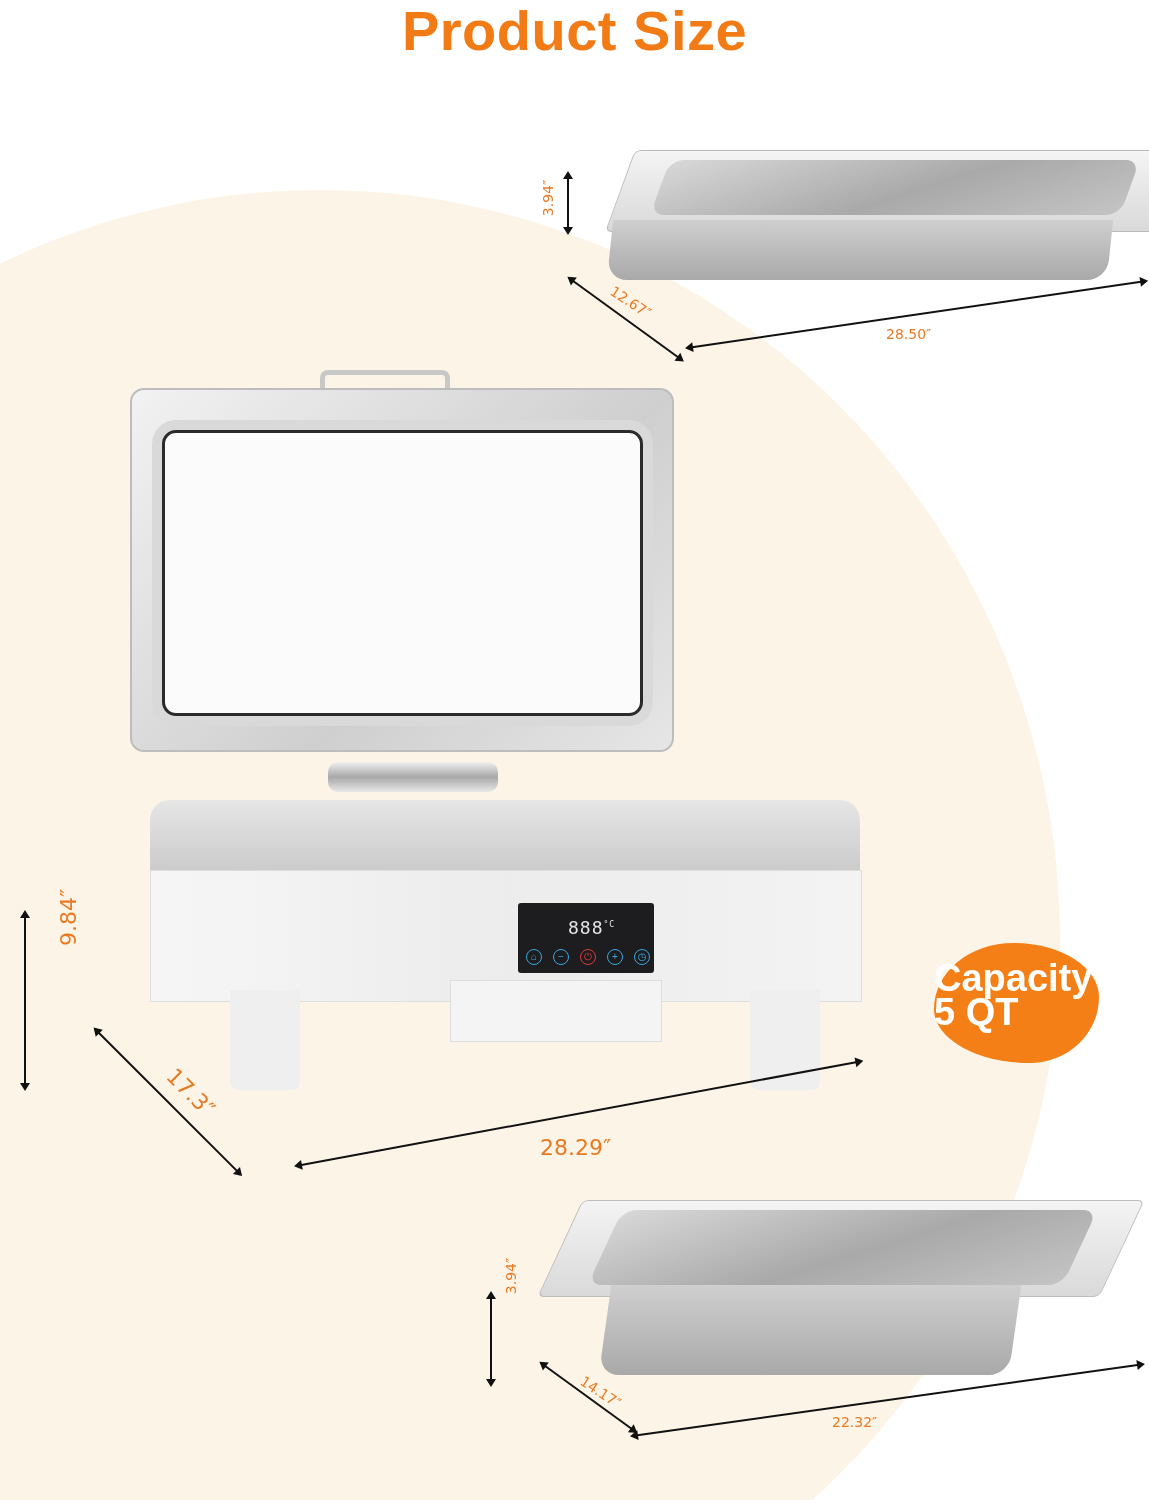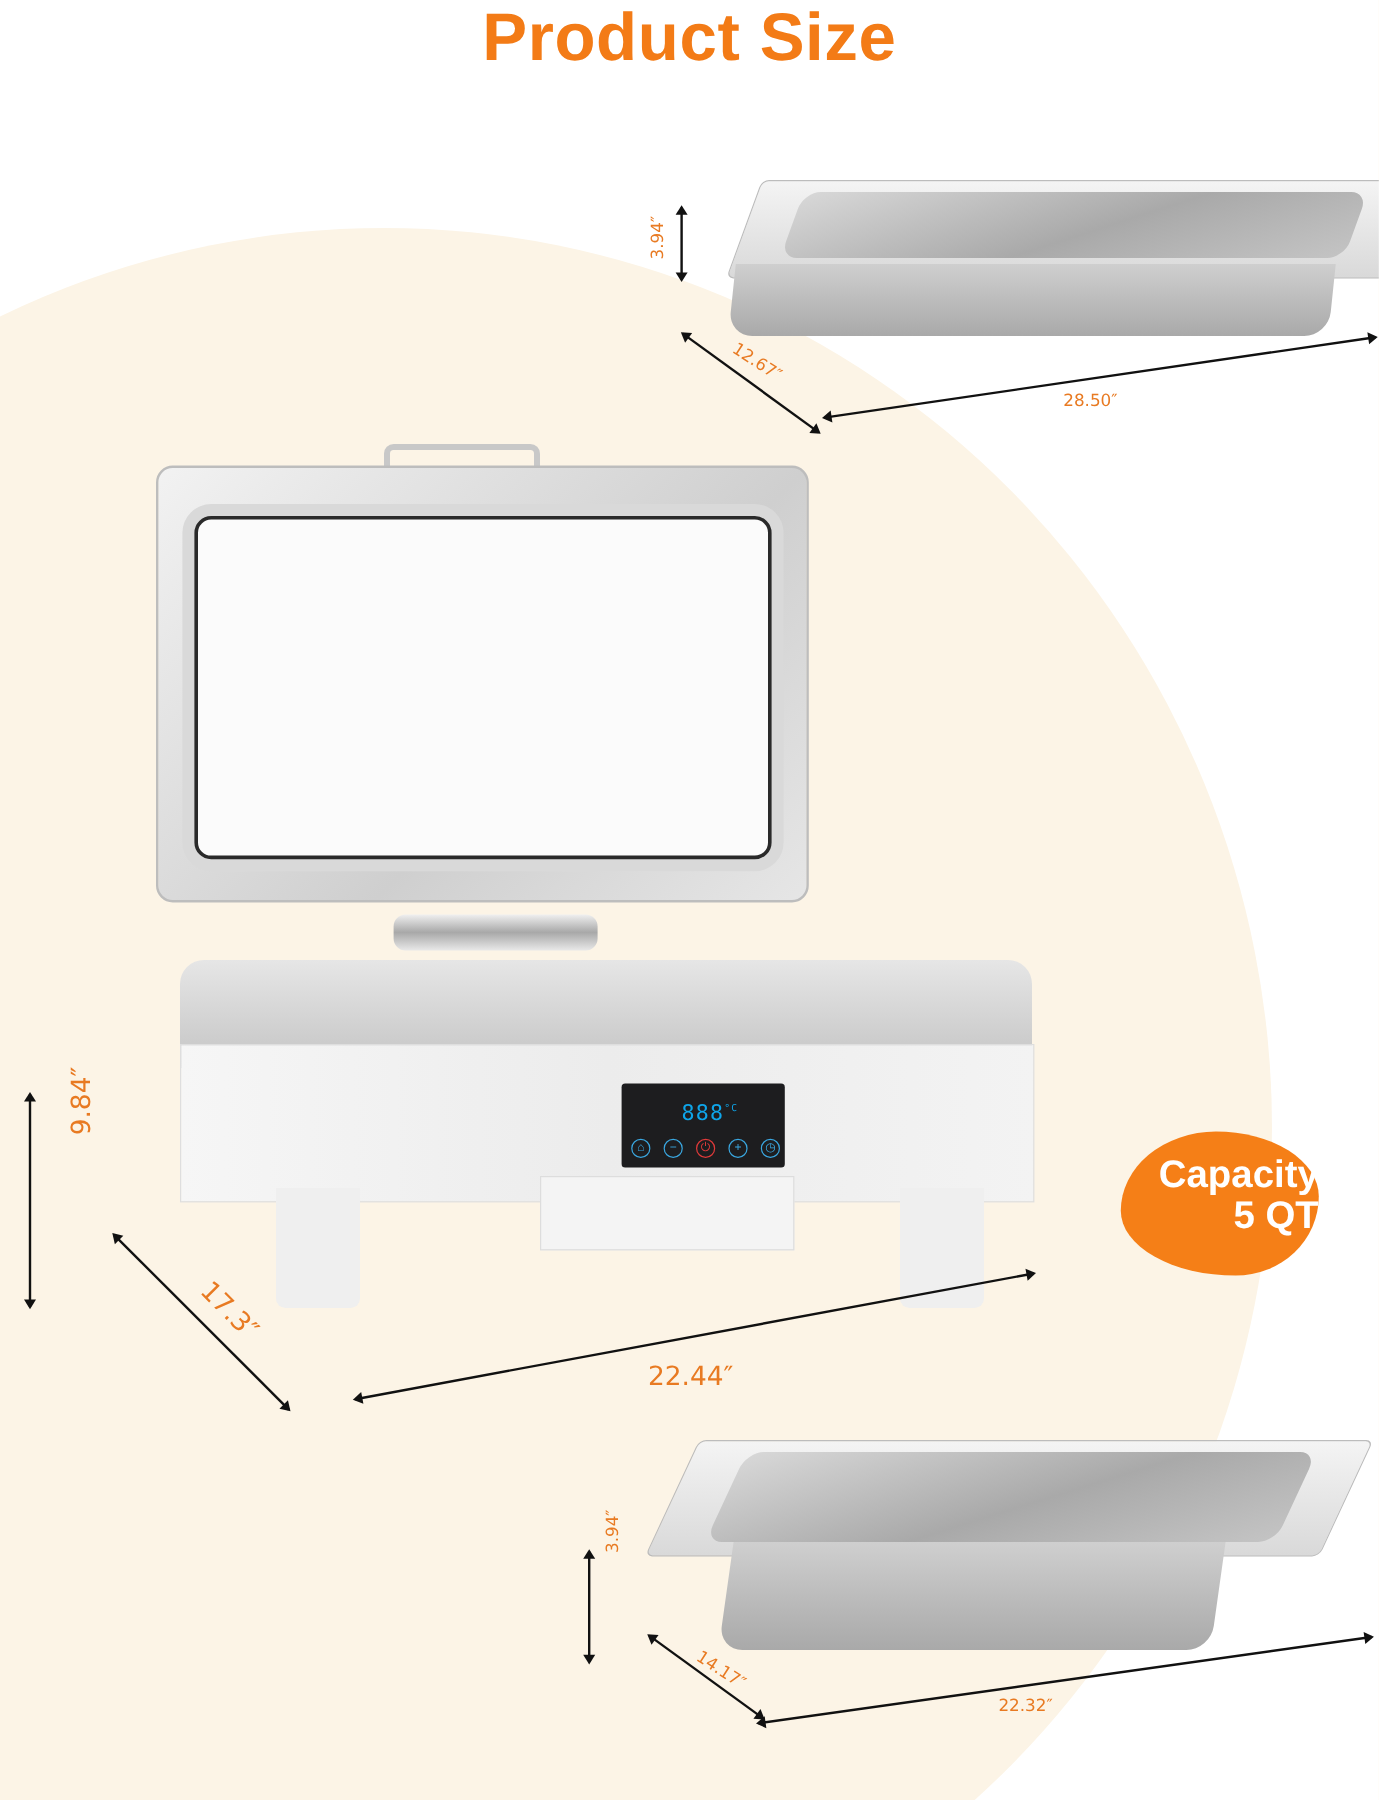--- a/index.html
+++ b/index.html
@@ -83,35 +83,35 @@
     .base .leg-r { left: 600px; }
     .base .drawer {
       position: absolute; left: 300px; top: 180px; width: 210px; height: 60px;
       background: #f4f4f4; border: 1px solid #ddd;
     }
     .panel {
       position: absolute; left: 518px; top: 903px; width: 136px; height: 70px;
       background: #1d1d1f; border-radius: 3px;
     }
     .panel .readout {
-      position: absolute; left: 50px; top: 14px; color: #0ea5e9; font-size: 18px;
+      position: absolute; left: 50px; top: 14px; color: #e5e5e5; font-size: 18px;
       font-family: "DejaVu Sans Mono", monospace; letter-spacing: 1px;
     }
     .panel .readout sup { font-size: 8px; }
     .panel .btns { position: absolute; left: 8px; top: 46px; display: flex; gap: 11px; }
     .panel .btn {
       width: 14px; height: 14px; border-radius: 50%; border: 1.5px solid #3aa7e0;
       color: #3aa7e0; font-size: 10px; line-height: 14px; text-align: center;
     }
     .panel .btn.power { border-color: #e03a3a; color: #e03a3a; }
 
     .badge {
       position: absolute; left: 934px; top: 943px; width: 165px; height: 120px;
       background: #f57f17; border-radius: 48% 52% 42% 58% / 55% 45% 55% 45%;
-      color: #fff; text-align: right; font-weight: bold; font-size: 32px; line-height: 34px;
+      color: #fff; text-align: left; font-weight: bold; font-size: 38px; line-height: 34px;
       padding-top: 18px; box-sizing: border-box;
     }
   </style>
 </head>
 <body>
 
 <div class="bg-blob"></div>
 
 <div class="title">Product Size</div>
 
@@ -148,21 +148,21 @@
     <div class="btn">+</div>
     <div class="btn">◷</div>
   </div>
 </div>
 
 <div class="line" style="left:25px;top:911px;width:177px;transform:rotate(90deg);"></div>
 <div class="dim" style="left:40px;top:905px;font-size:22px;transform:rotate(-90deg);">9.84″</div>
 <div class="line" style="left:95px;top:1028px;width:206px;transform:rotate(45deg);"></div>
 <div class="dim" style="left:162px;top:1080px;font-size:22px;transform:rotate(45deg);">17.3″</div>
 <div class="line" style="left:296px;top:1165px;width:575px;transform:rotate(-10.5deg);"></div>
-<div class="dim" style="left:540px;top:1135px;font-size:22px;">22.44″</div>
+<div class="dim" style="left:540px;top:1135px;font-size:22px;">28.29″</div>
 
 <div class="badge">
   <div>Capacity</div>
   <div>5 QT</div>
 </div>
 
 <div class="pan" style="left:540px;top:1190px;width:610px;height:200px;">
   <div class="rim" style="left:20px;top:10px;width:560px;height:95px;transform:skewX(-25deg);"></div>
   <div class="inner" style="left:65px;top:20px;width:475px;height:75px;transform:skewX(-25deg);"></div>
   <div class="side" style="left:65px;top:95px;width:410px;height:90px;transform:skewX(-8deg);"></div>

